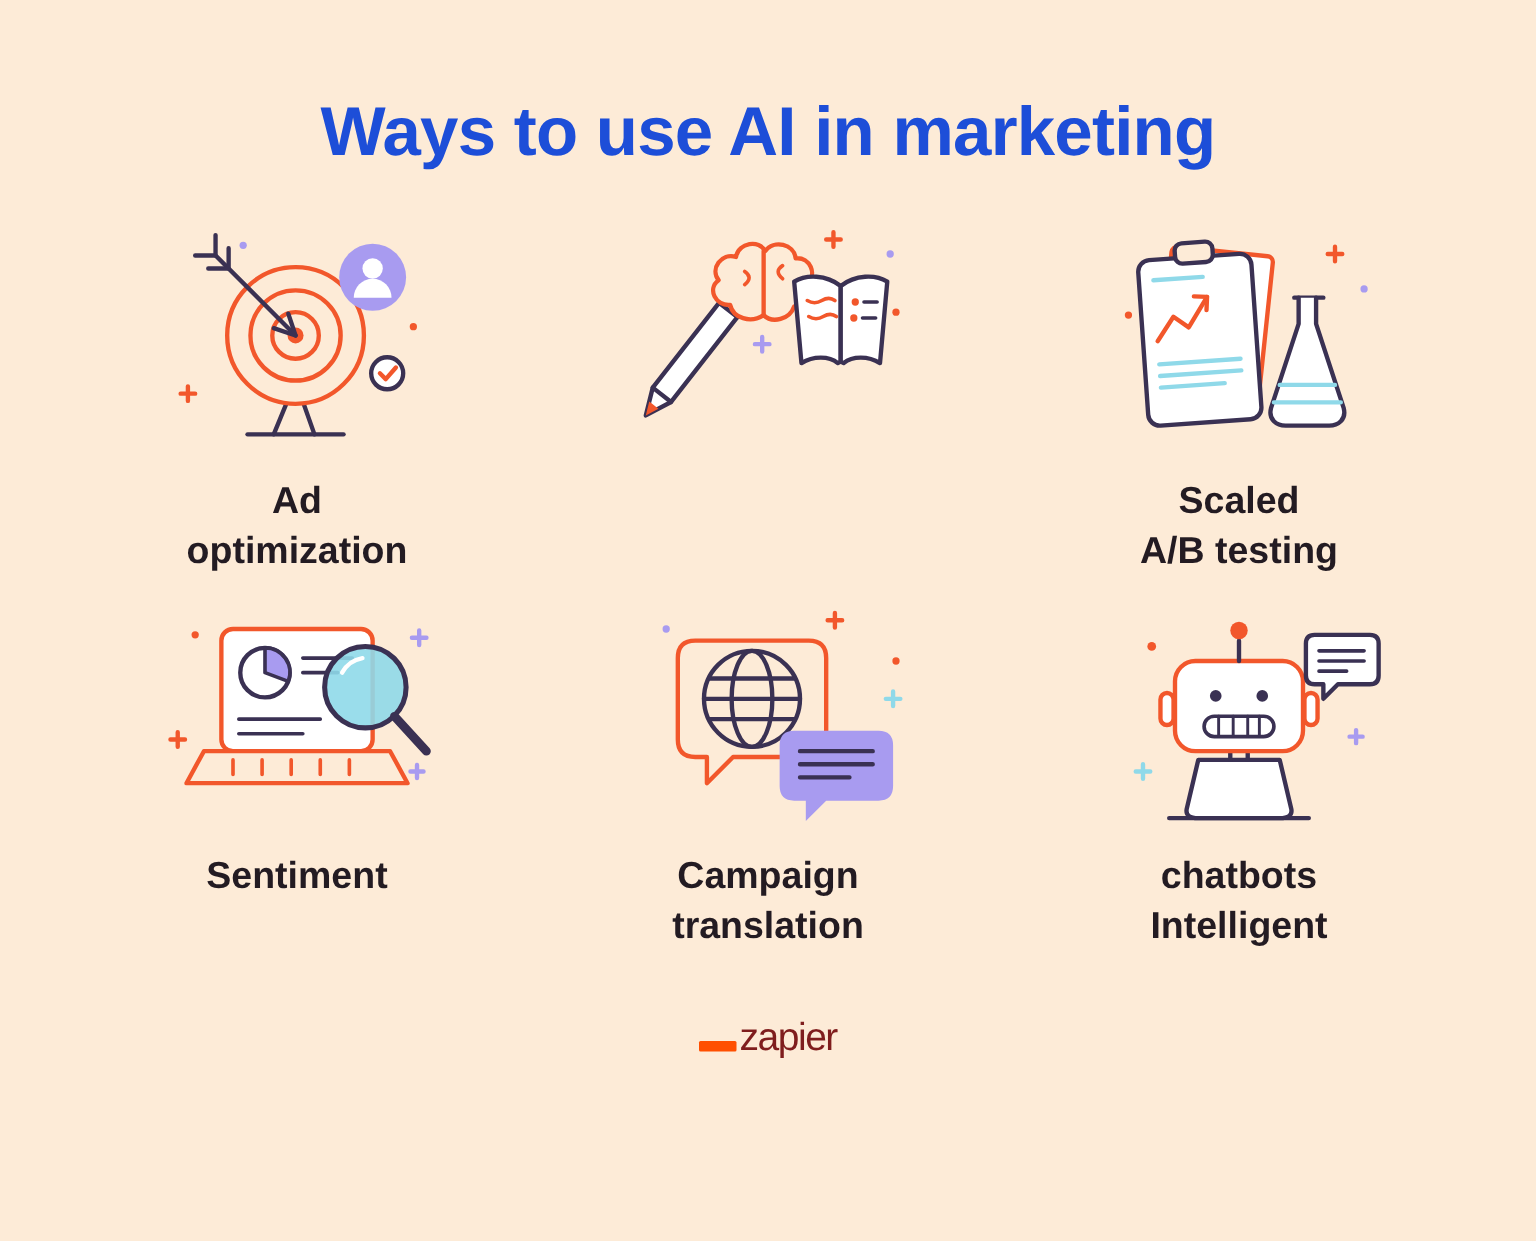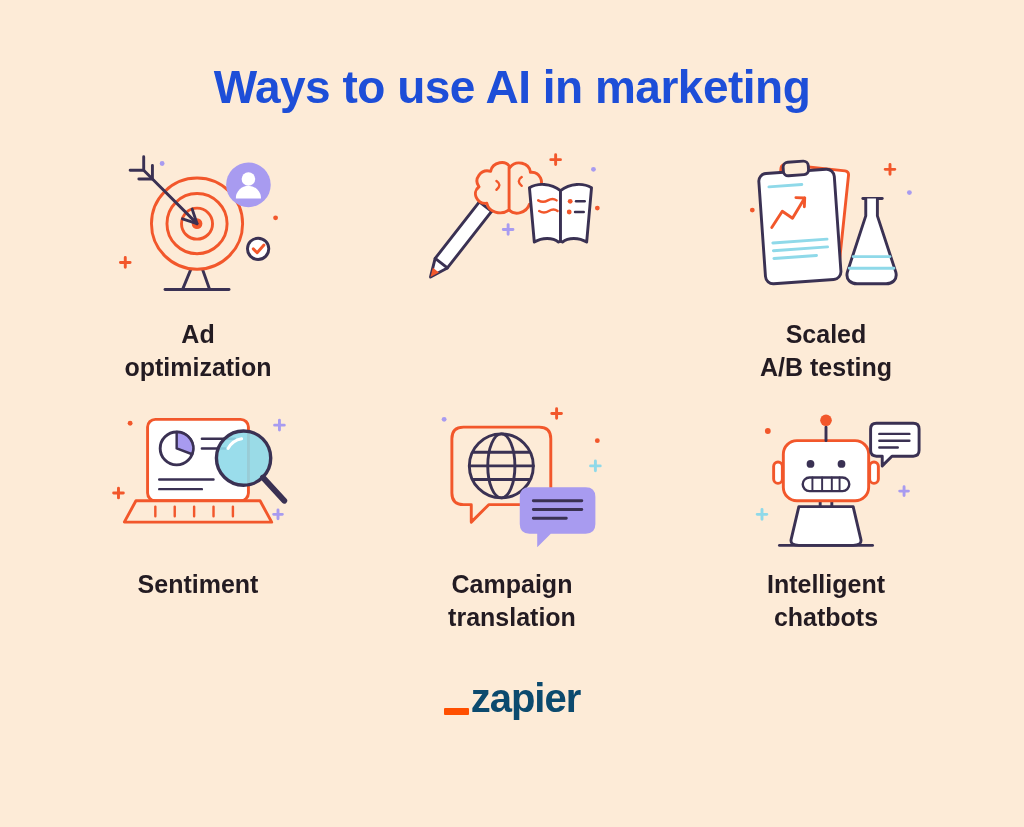--- a/index.html
+++ b/index.html
@@ -41,24 +41,24 @@
   .footer { margin-top:42px; display:flex; align-items:flex-end; }
   .logo-underscore {
     width:25px; height:7px;
     background:#FF4F00;
     display:inline-block;
     margin-right:2px;
     margin-bottom:6px;
     border-radius:1px;
   }
   .logo-text {
-    font-size:40px;
-    font-weight:700;
+    font-size:26px;
+    font-weight:400;
     letter-spacing:-1px;
-    color:#0c4a6e;
+    color:#7f1d1d;
   }
 </style>
 </head>
 <body>
 
 <div class="wrap">
 
   <h1>Ways to use AI in marketing</h1>
 
   <div class="grid">
@@ -205,22 +205,22 @@
           <path d="M100 44 V30" stroke="#3A3153" stroke-width="3"></path>
           <circle cx="100" cy="23" r="6" fill="#F2572B"></circle>
           <path d="M152 26 H190 Q196 26 196 32 V54 Q196 60 190 60 H168 L158 70 V60 H152 Q146 60 146 54 V32 Q146 26 152 26 Z" stroke="#3A3153" stroke-width="3" fill="#FFFFFF"></path>
           <path d="M155 37 H186 M155 44 H186 M155 51 H174" stroke="#3A3153" stroke-width="2.5"></path>
           <path d="M29 120 h10 M34 115 v10" stroke="#8FD9E9" stroke-width="3"></path>
           <circle cx="40" cy="34" r="3" fill="#F2572B"></circle>
           <path d="M176 96 h9 M180.5 91.5 v9" stroke="#A89BF0" stroke-width="3"></path>
         </svg>
       </div>
       <div class="label">
+        <span>chatbots</span>
         <span>Intelligent</span>
-        <span>chatbots</span>
       </div>
     </div>
 
   </div>
 
   <div class="footer">
     <span class="logo-underscore"></span>
     <span class="logo-text">zapier</span>
   </div>
 

